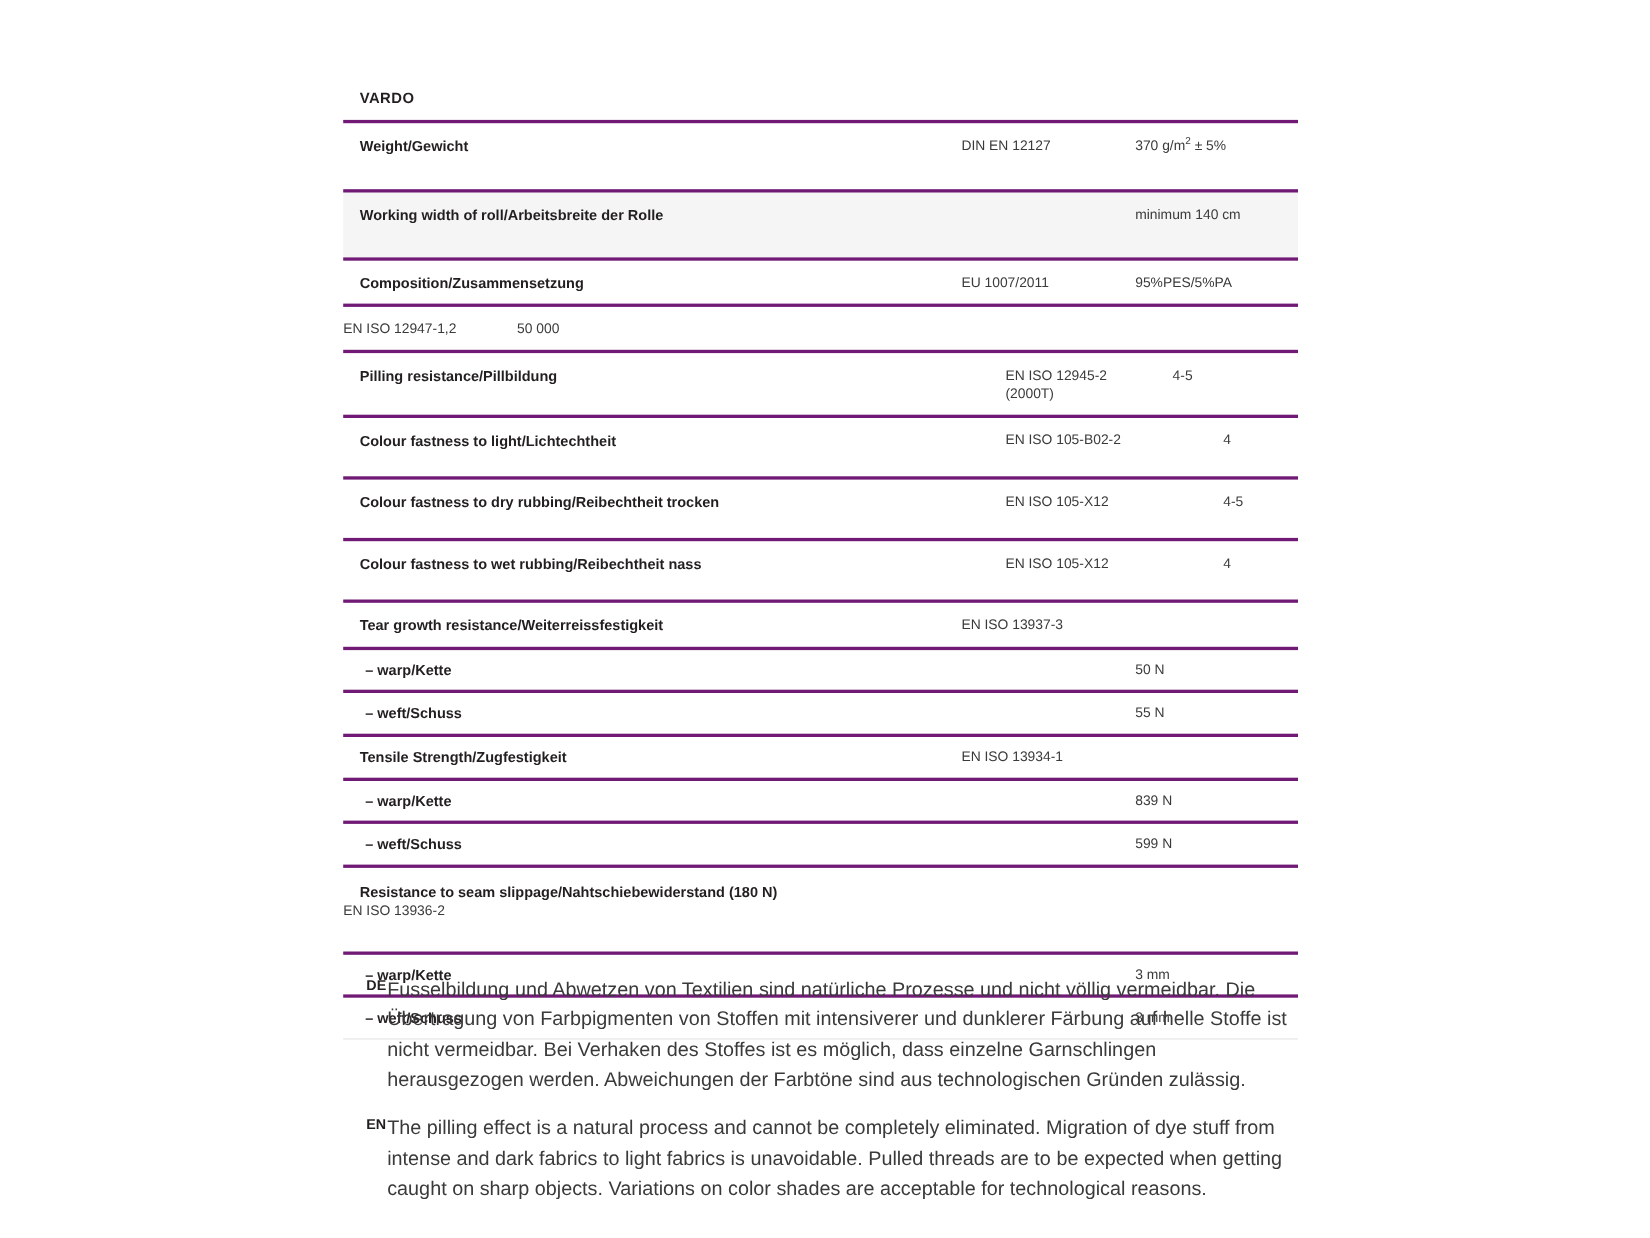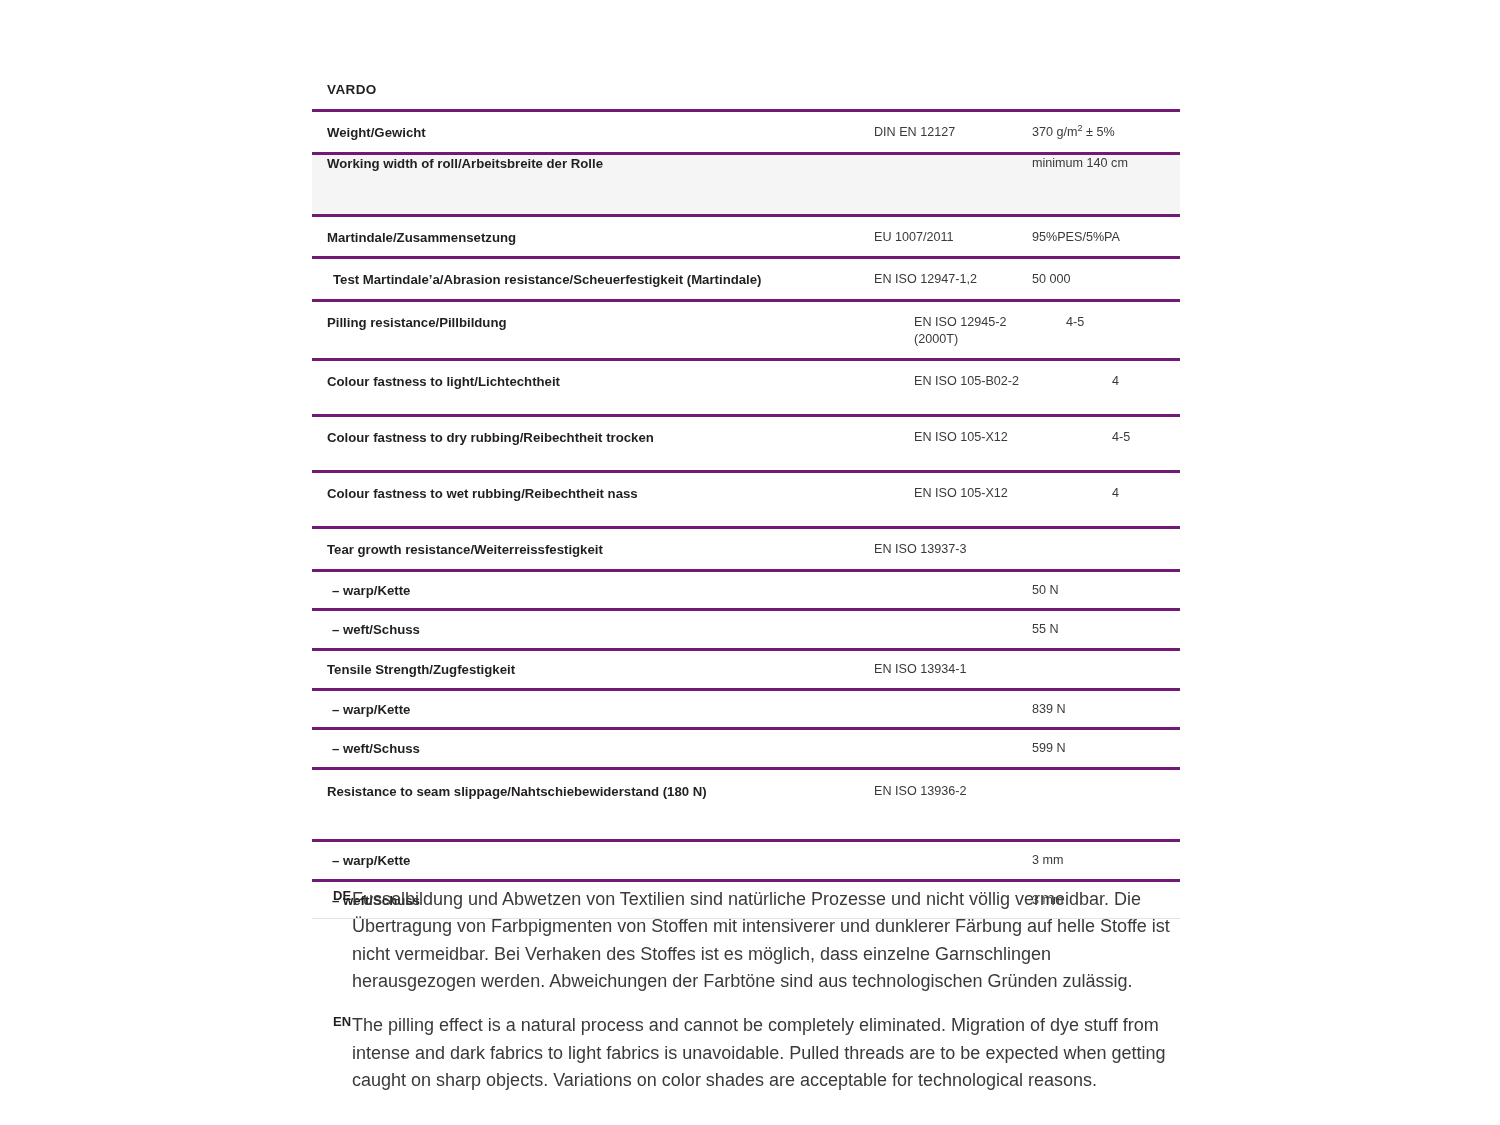--- a/index.html
+++ b/index.html
@@ -81,24 +81,24 @@
     flex: 1;
     box-sizing: border-box;
     font-size: 12.6px;
     font-weight: normal;
     line-height: 1.34;
     color: #3a3a3a;
   }
 
   
   .row.h-std   { min-height: 38px; padding-top: 12px; padding-bottom: 10px; }
-  .row.h-tall  { min-height: 62px; padding-top: 0; padding-bottom: 14px; }
+  .row.h-tall  { min-height: 62px; padding-top: 12px; padding-bottom: 14px; margin-top: 20px; }
   .row.h-two   { min-height: 56px; padding-top: 12px; padding-bottom: 10px; gap: 40px; }
   .row.h-sub   { min-height: 24px; padding-top: 10px; padding-bottom: 9px; }
-  .row.h-seam  { min-height: 72px; padding-top: 13px; padding-bottom: 28px; }
+  .row.h-seam  { min-height: 72px; padding-top: 13px; padding-bottom: 28px; flex-direction: column; }
 
   sup {
     font-size: 0.72em;
     vertical-align: super;
     line-height: 0;
   }
 
   
   .notes {
     position: absolute;
@@ -146,27 +146,26 @@
       <div class="c-val"><span>370 g/m</span><sup>2</sup><span> ± 5%</span></div>
     </div>
 
     <div class="row h-tall shaded">
       <div class="c-label">Working width of roll/Arbeitsbreite der Rolle</div>
       <div class="c-std"></div>
       <div class="c-val" style="max-width:96px;">minimum 140 cm</div>
     </div>
 
     <div class="row h-std">
-      <div class="c-label">Martindale/Zusammensetzung</div>
+      <div class="c-label">Composition/Zusammensetzung</div>
       <div class="c-std">EU 1007/2011</div>
       <div class="c-val">95%PES/5%PA</div>
     </div>
 
     <div class="row h-std">
-      <div class="c-label indent">Test Martindale’a/Abrasion resistance/Scheuerfestigkeit (Martindale)</div>
       <div class="c-std">EN ISO 12947-1,2</div>
       <div class="c-val">50 000</div>
     </div>
 
     <div class="row h-two">
       <div class="c-label">Pilling resistance/Pillbildung</div>
       <div class="c-std" style="max-width:112px;">EN ISO 12945-2 (2000T)</div>
       <div class="c-val">4-5</div>
     </div>
 

